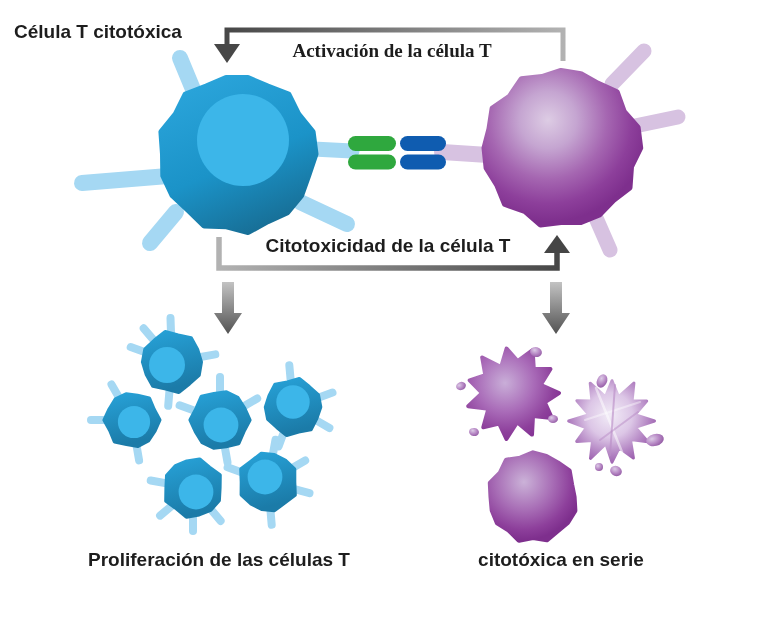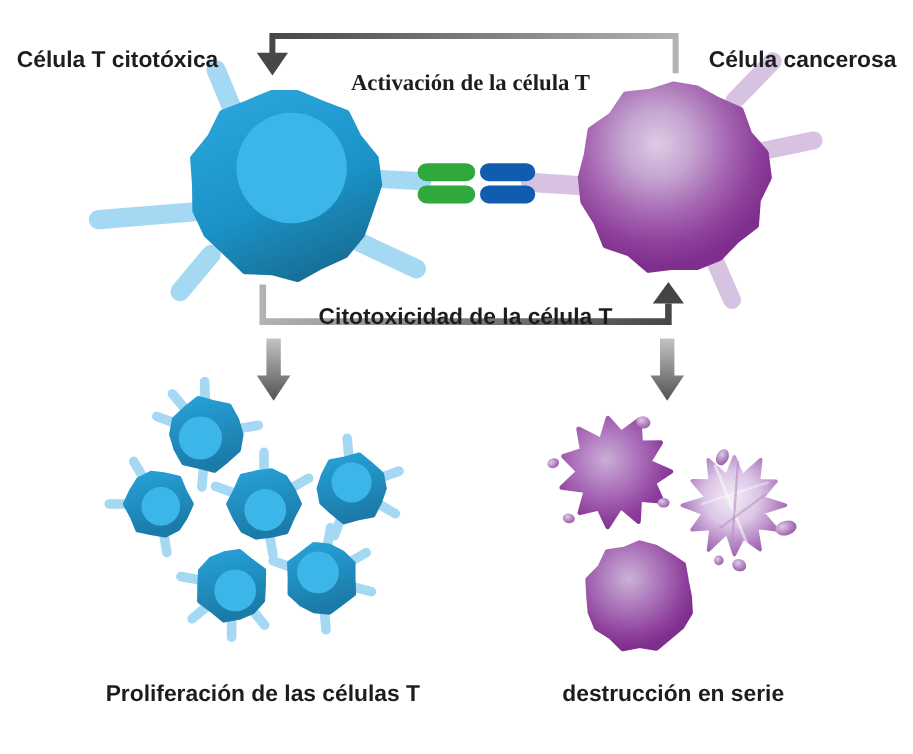--- a/index.html
+++ b/index.html
@@ -1,19 +1,19 @@
 <!DOCTYPE html>
 <html><head>
 <meta charset="utf-8">
 <style>
   html,body{margin:0;padding:0;background:#ffffff;}
   #stage{position:relative;width:761px;height:628px;background:#ffffff;overflow:hidden;
          font-family:"Liberation Sans","DejaVu Sans",sans-serif;}
   #art{position:absolute;left:0;top:0;}
-  .lbl{position:absolute;font-weight:bold;color:#1d1d1d;font-size:19px;line-height:1.12;white-space:nowrap;margin-top:19px;}
+  .lbl{position:absolute;font-weight:bold;color:#1d1d1d;font-size:19px;line-height:1.12;white-space:nowrap;}
   .ctr{text-align:center;}
   .apop div{white-space:nowrap;}
 </style>
 </head>
 <body>
 
 <div id="stage">
 
   <svg id="art" width="761" height="628" viewBox="0 0 761 628">
     <defs>
@@ -171,25 +171,24 @@
         <ellipse cx="474" cy="432" rx="5" ry="4" fill="url(#gDrop)" transform="rotate(10 474 432)"></ellipse>
         <ellipse cx="602" cy="381" rx="5" ry="7" fill="url(#gDrop)" transform="rotate(25 602 381)"></ellipse>
         <ellipse cx="655" cy="440" rx="9" ry="6" fill="url(#gDrop)" transform="rotate(-15 655 440)"></ellipse>
         <ellipse cx="616" cy="471" rx="6" ry="5" fill="url(#gDrop)" transform="rotate(20 616 471)"></ellipse>
         <ellipse cx="599" cy="467" rx="4" ry="4" fill="url(#gDrop)" transform="rotate(0 599 467)"></ellipse>
       </g>
     </svg>
 
   <div class="lbl" style="left:14px;top:21px;">Célula T citotóxica</div>
 
-  <div class="lbl" style="right:14px;top:21px;">Célula cancerosa</div>
 
   <div class="lbl ctr" style="left:252px;top:40px;width:280px;font-family:Liberation Serif, serif;">Activación de la célula T</div>
 
   <div class="lbl ctr" style="left:248px;top:235px;width:280px;">Citotoxicidad de la célula T</div>
 
   <div class="lbl ctr" style="left:58px;top:549px;width:322px;">Proliferación de las células T</div>
 
   <div class="lbl ctr apop" style="left:402px;top:549px;width:318px;">
-    <div>destrucción en serie</div>
+    <div>citotóxica en serie</div>
   </div>
 
 </div>
 
 </body></html>

